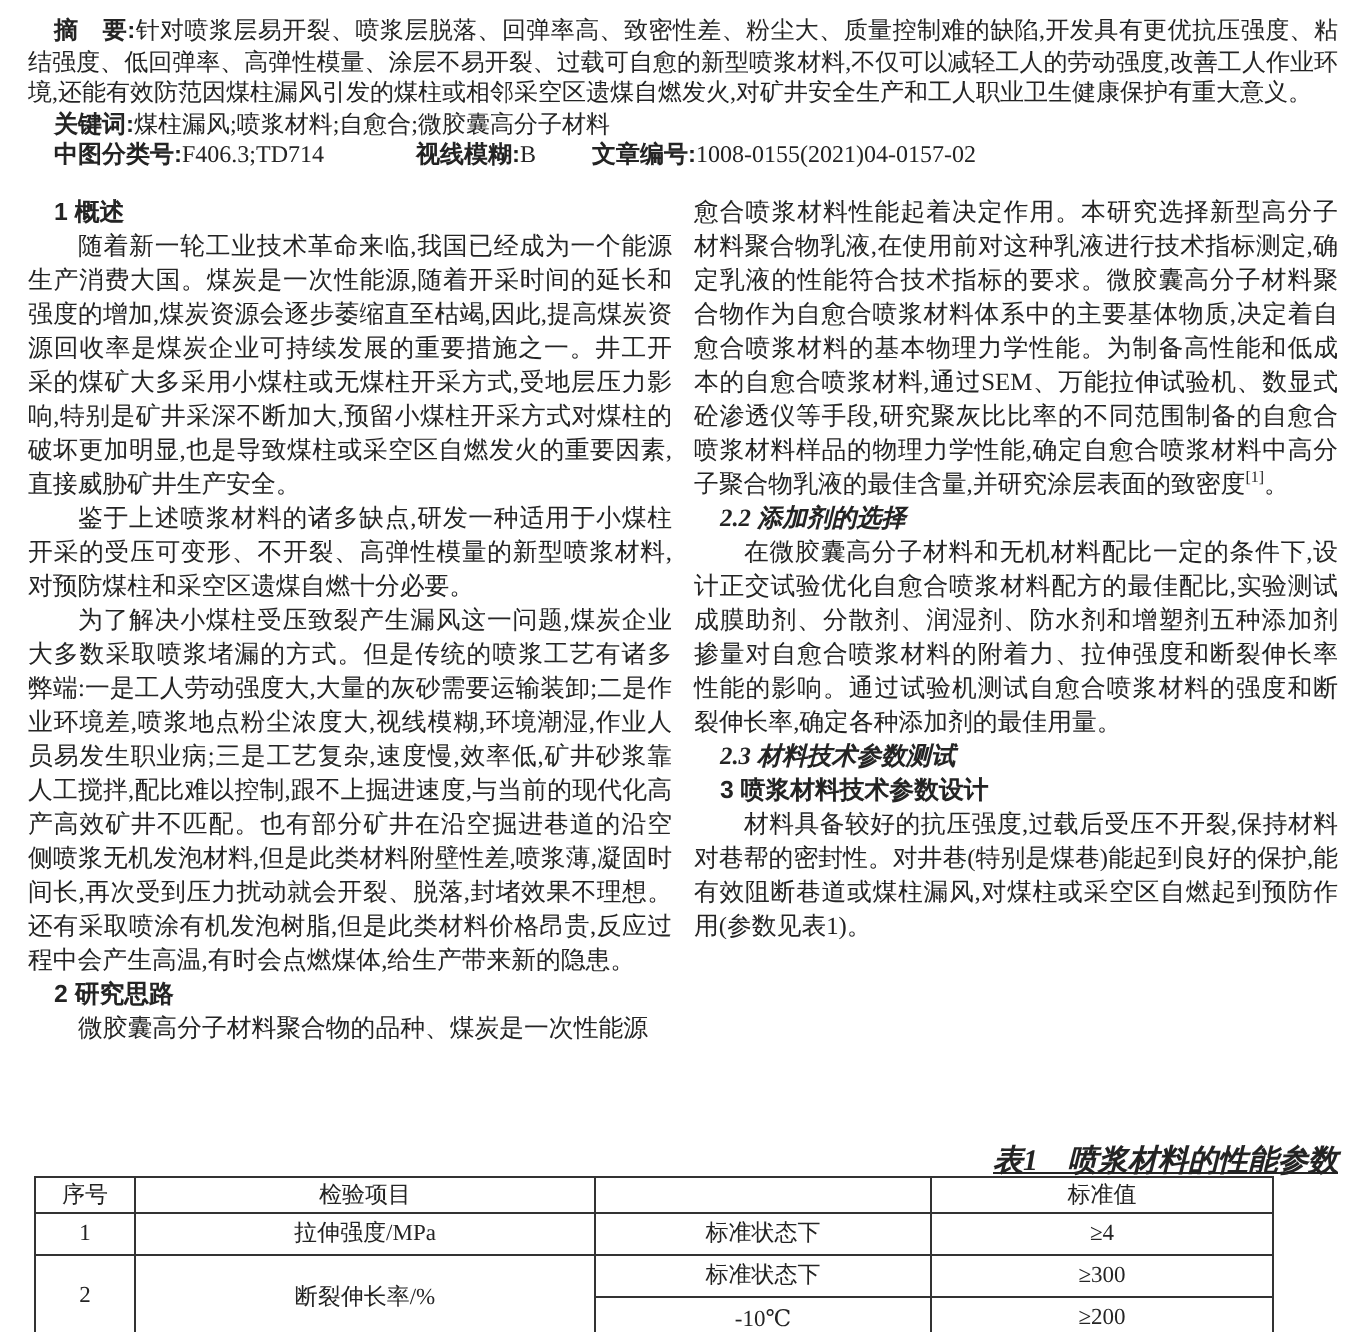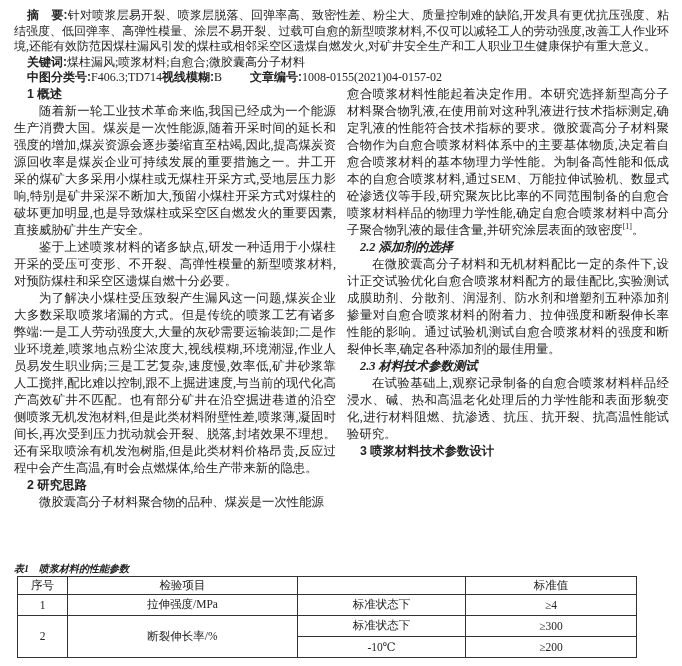--- a/index.html
+++ b/index.html
@@ -11,42 +11,42 @@
   .page { padding: 8px 13px 0 14px; }
 
   
   .meta { font-size: 12px; line-height: 15.5px; }
   .meta .label {
     font-family: "Liberation Sans", "DejaVu Sans", sans-serif;
     font-weight: bold;
   }
   .abstract { margin: 0; text-align: justify; text-indent: 13px; }
   .kw-line, .cls-line { margin: 0; text-indent: 13px; }
-  .cls-line .sp1 { }
+  .cls-line .sp1 { margin-right: 46px; }
   .cls-line .sp2 { margin-right: 28px; }
 
   
-  .columns { display: flex; gap: 11px; height: 476px; overflow: hidden; margin-top: 0; }
+  .columns { display: flex; gap: 11px; height: 476px; overflow: hidden; margin-top: 12px; }
   .col { width: 322px; font-size: 12.4px; }
   .para { margin: 0; text-align: justify; text-indent: 25px; line-height: 17px; }
   .para.no-indent { text-indent: 0; }
   .h1 {
     margin: 0; padding-left: 13px; line-height: 17px; font-size: 12.4px;
     font-family: "Liberation Sans", "DejaVu Sans", sans-serif; font-weight: bold;
   }
   .h2 {
     margin: 0; padding-left: 13px; line-height: 17px; font-size: 12.4px;
     font-style: italic; font-weight: bold;
   }
   sup.supref { font-size: 8px; line-height: 0; }
 
   
   .table-caption {
-    text-align: left; font-size: 10px; line-height: 12px;
-    font-weight: bold; font-style: italic; margin: 1px 0 1px;
+    text-align: right; font-size: 15px; line-height: 12px;
+    font-weight: bold; font-style: italic; margin: 1px 0 1px; text-decoration: underline;
   }
   table.perf {
     border-collapse: collapse; table-layout: fixed;
     margin-left: 3px; width: 619px; font-size: 11.5px;
   }
   .perf th, .perf td {
     border: 1px solid #333; text-align: center; vertical-align: middle;
     padding: 1px 2px; font-weight: normal;
   }
   .perf th { height: 12px; }
@@ -72,22 +72,22 @@
       <p class="para">为了解决小煤柱受压致裂产生漏风这一问题,煤炭企业大多数采取喷浆堵漏的方式。但是传统的喷浆工艺有诸多弊端:一是工人劳动强度大,大量的灰砂需要运输装卸;二是作业环境差,喷浆地点粉尘浓度大,视线模糊,环境潮湿,作业人员易发生职业病;三是工艺复杂,速度慢,效率低,矿井砂浆靠人工搅拌,配比难以控制,跟不上掘进速度,与当前的现代化高产高效矿井不匹配。也有部分矿井在沿空掘进巷道的沿空侧喷浆无机发泡材料,但是此类材料附壁性差,喷浆薄,凝固时间长,再次受到压力扰动就会开裂、脱落,封堵效果不理想。还有采取喷涂有机发泡树脂,但是此类材料价格昂贵,反应过程中会产生高温,有时会点燃煤体,给生产带来新的隐患。</p>
       <h3 class="h1">2 研究思路</h3>
       <p class="para">微胶囊高分子材料聚合物的品种、煤炭是一次性能源</p>
     </div>
 
     <div class="col">
       <p class="para no-indent"><span>愈合喷浆材料性能起着决定作用。本研究选择新型高分子材料聚合物乳液,在使用前对这种乳液进行技术指标测定,确定乳液的性能符合技术指标的要求。微胶囊高分子材料聚合物作为自愈合喷浆材料体系中的主要基体物质,决定着自愈合喷浆材料的基本物理力学性能。为制备高性能和低成本的自愈合喷浆材料,通过SEM、万能拉伸试验机、数显式砼渗透仪等手段,研究聚灰比比率的不同范围制备的自愈合喷浆材料样品的物理力学性能,确定自愈合喷浆材料中高分子聚合物乳液的最佳含量,并研究涂层表面的致密度</span><sup class="supref">[1]</sup><span>。</span></p>
       <h4 class="h2">2.2 添加剂的选择</h4>
       <p class="para">在微胶囊高分子材料和无机材料配比一定的条件下,设计正交试验优化自愈合喷浆材料配方的最佳配比,实验测试成膜助剂、分散剂、润湿剂、防水剂和增塑剂五种添加剂掺量对自愈合喷浆材料的附着力、拉伸强度和断裂伸长率性能的影响。通过试验机测试自愈合喷浆材料的强度和断裂伸长率,确定各种添加剂的最佳用量。</p>
       <h4 class="h2">2.3 材料技术参数测试</h4>
-      <p class="para">在试验基础上,观察记录制备的自愈合喷浆材料样品经浸水、碱、热和高温老化处理后的力学性能和表面形貌变化,进行材料阻燃、抗渗透、抗压、抗开裂、抗高温性能试验研究。</p>
       <h3 class="h1">3 喷浆材料技术参数设计</h3>
+      <p class="para">材料具备较好的抗压强度,过载后受压不开裂,保持材料对巷帮的密封性。对井巷(特别是煤巷)能起到良好的保护,能有效阻断巷道或煤柱漏风,对煤柱或采空区自燃起到预防作用(参数见表1)。</p>
     </div>
 
   </div>
 
   <div class="table-caption">表1　喷浆材料的性能参数</div>
   <table class="perf">
     <colgroup>
       <col style="width:50px">
         <col style="width:230px">
         <col style="width:168px">

